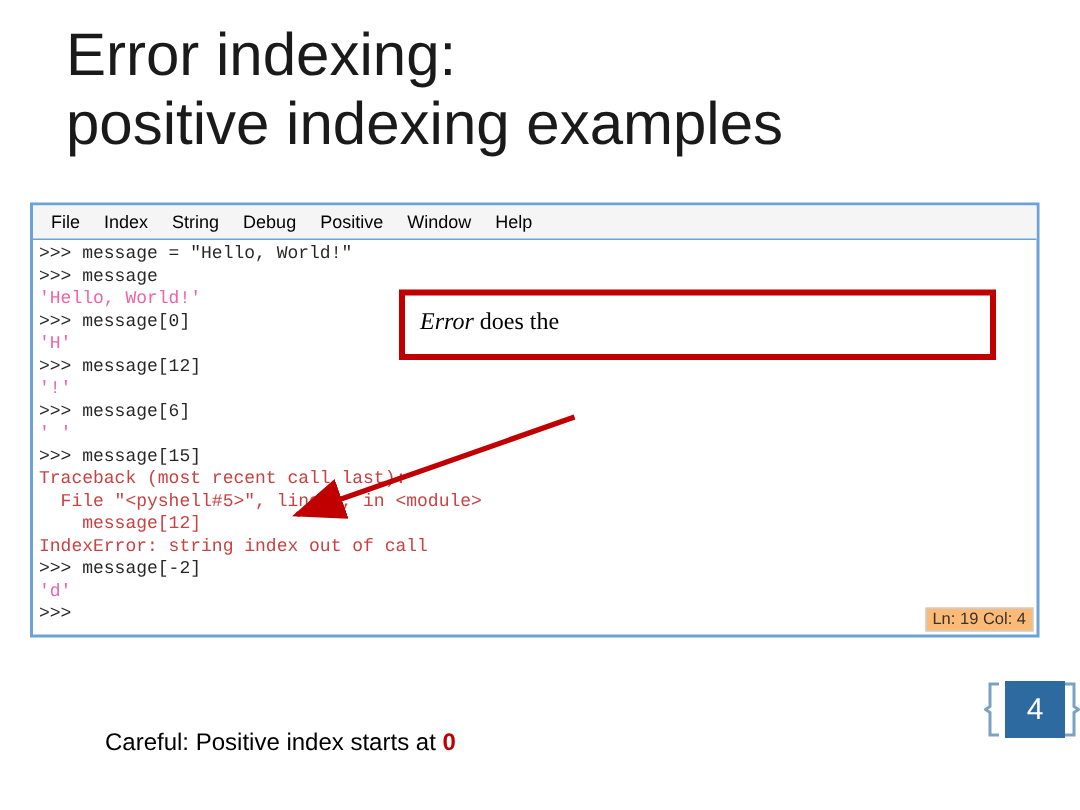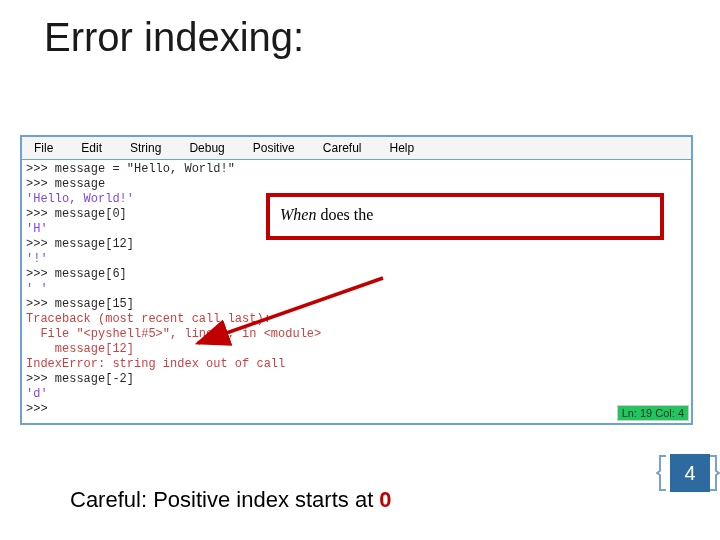--- a/index.html
+++ b/index.html
@@ -22,21 +22,21 @@
     position: absolute;
     left: 20px;
     top: 135px;
     width: 673px;
     height: 290px;
     border: 2px solid #6ba4d4;
     background: #fff;
   }
   .shell-menubar {
     display: flex;
-    gap: 12px;
+    gap: 0;
     background: #f5f5f5;
     border-bottom: 1px solid #6ba4d4;
     font-family: "Segoe UI", Tahoma, sans-serif;
     font-size: 12px;
     padding: 2px 4px;
   }
   .shell-menubar span {
     padding: 2px 8px;
     cursor: default;
   }
@@ -44,29 +44,29 @@
     padding: 2px 4px;
     font-family: "Courier New", monospace;
     font-size: 12px;
     line-height: 1.25;
     white-space: pre;
     color: #000;
     filter: blur(0.5px);
     opacity: 0.85;
   }
   .shell-body .prompt { color: #000; }
-  .shell-body .out { color: #6d28d9; }
+  .shell-body .out { color: #ec4899; }
   .shell-body .err { color: #c02020; }
   .shell-statusbar {
     position: absolute;
     right: 2px;
     bottom: 2px;
     font-family: Tahoma, sans-serif;
     font-size: 11px;
-    background: #22c55e;
+    background: #fdba74;
     border: 1px solid #ccc;
     padding: 1px 4px;
     color: #333;
   }
   .callout {
     position: absolute;
     left: 266px;
     top: 193px;
     width: 398px;
     border: 4px solid #c00000;
@@ -85,21 +85,21 @@
     top: 273px;
     width: 260px;
     height: 80px;
     z-index: 4;
     pointer-events: none;
   }
   .footer-caption {
     position: absolute;
     left: 70px;
     top: 487px;
-    font-size: 22px;
+    font-size: 16px;
     font-family: Arial, sans-serif;
     color: #000;
   }
   .footer-caption .zero { color: #c00000; font-weight: 700; }
   .page-number-block {
     position: absolute;
     right: 10px;
     top: 454px;
     width: 40px;
     height: 38px;
@@ -120,30 +120,31 @@
   }
   .bracket.left { right: 52px; }
   .bracket.right { right: 0px; }
   .bracket svg { width: 100%; height: 100%; }
 </style>
 </head>
 <body>
 
 <div class="slide-title">
   <span>Error indexing:</span><br>
+  <span>positive indexing examples</span>
 </div>
 
 <div class="shell-window">
   <div class="shell-menubar">
     <span>File</span>
-    <span>Edit</span>
+    <span>Index</span>
     <span>String</span>
     <span>Debug</span>
     <span>Positive</span>
-    <span>Careful</span>
+    <span>Window</span>
     <span>Help</span>
   </div>
   <div class="shell-body"><span class="prompt">&gt;&gt;&gt; message = "Hello, World!"</span>
 <span class="prompt">&gt;&gt;&gt; message</span>
 <span class="out">'Hello, World!'</span>
 <span class="prompt">&gt;&gt;&gt; message[0]</span>
 <span class="out">'H'</span>
 <span class="prompt">&gt;&gt;&gt; message[12]</span>
 <span class="out">'!'</span>
 <span class="prompt">&gt;&gt;&gt; message[6]</span>
@@ -154,21 +155,21 @@
 <span class="err">    message[12]</span>
 <span class="err">IndexError: string index out of call</span>
 <span class="prompt">&gt;&gt;&gt; message[-2]</span>
 <span class="out">'d'</span>
 <span class="prompt">&gt;&gt;&gt; </span></div>
   <div class="shell-statusbar">Ln: 19 Col: 4</div>
 </div>
 
 <div class="callout">
   <div class="q1">
-    <span style="font-style:italic">When </span><span>does the</span>
+    <span style="font-style:italic">Error </span><span>does the</span>
   </div>
 </div>
 
 <svg class="arrow-svg" viewBox="0 0 260 80">
   <defs>
     <marker id="arrowhead" markerWidth="10" markerHeight="8" refX="9" refY="4" orient="auto">
       <polygon points="0 0, 10 4, 0 8" fill="#c00000"></polygon>
     </marker>
   </defs>
   <line x1="195" y1="5" x2="10" y2="70" stroke="#c00000" stroke-width="3.5" marker-end="url(#arrowhead)"></line>

